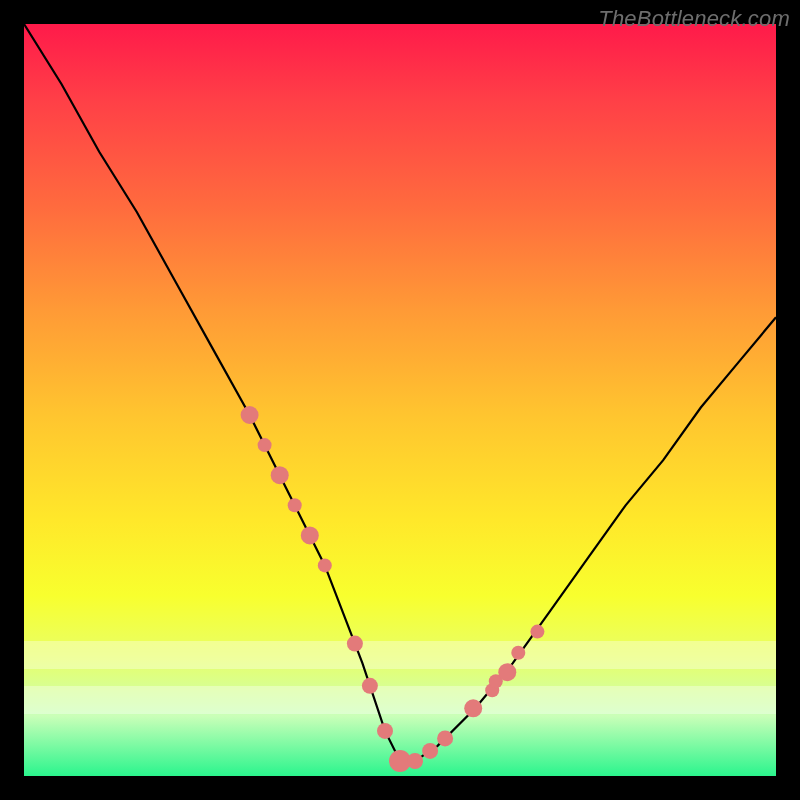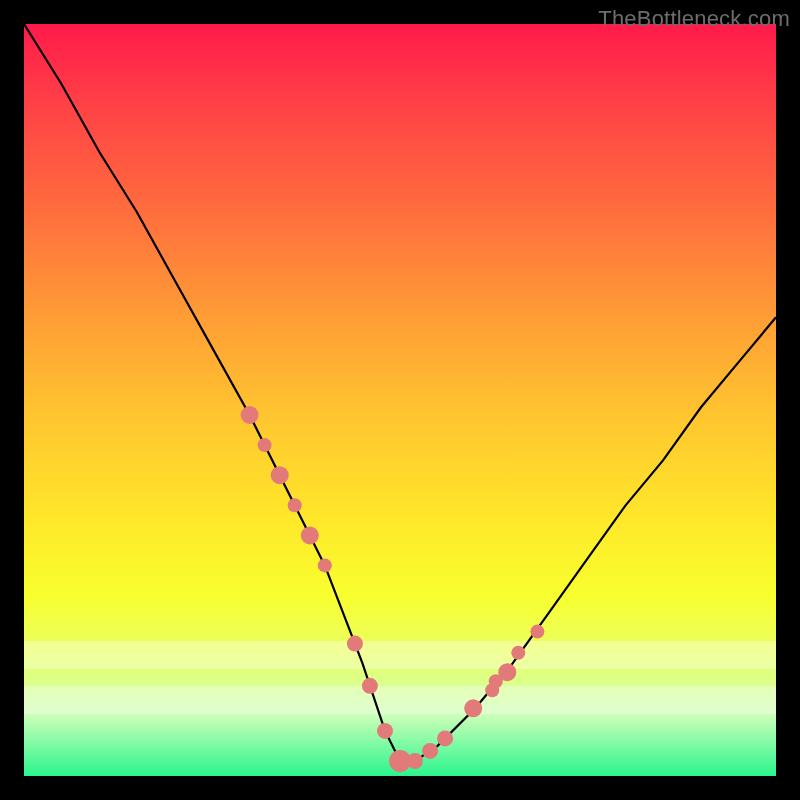--- a/index.html
+++ b/index.html
@@ -37,20 +37,21 @@
   }
   .watermark {
     position: absolute;
     top: 6px;
     right: 10px;
     color: #6d6d6d;
     font-size: 22px;
     font-weight: 500;
     letter-spacing: 0.2px;
     user-select: none;
+    font-style: italic;
   }
   svg.curve {
     position: absolute;
     left: 24px;
     top: 24px;
     width: 752px;
     height: 752px;
     pointer-events: none;
   }
 </style>

